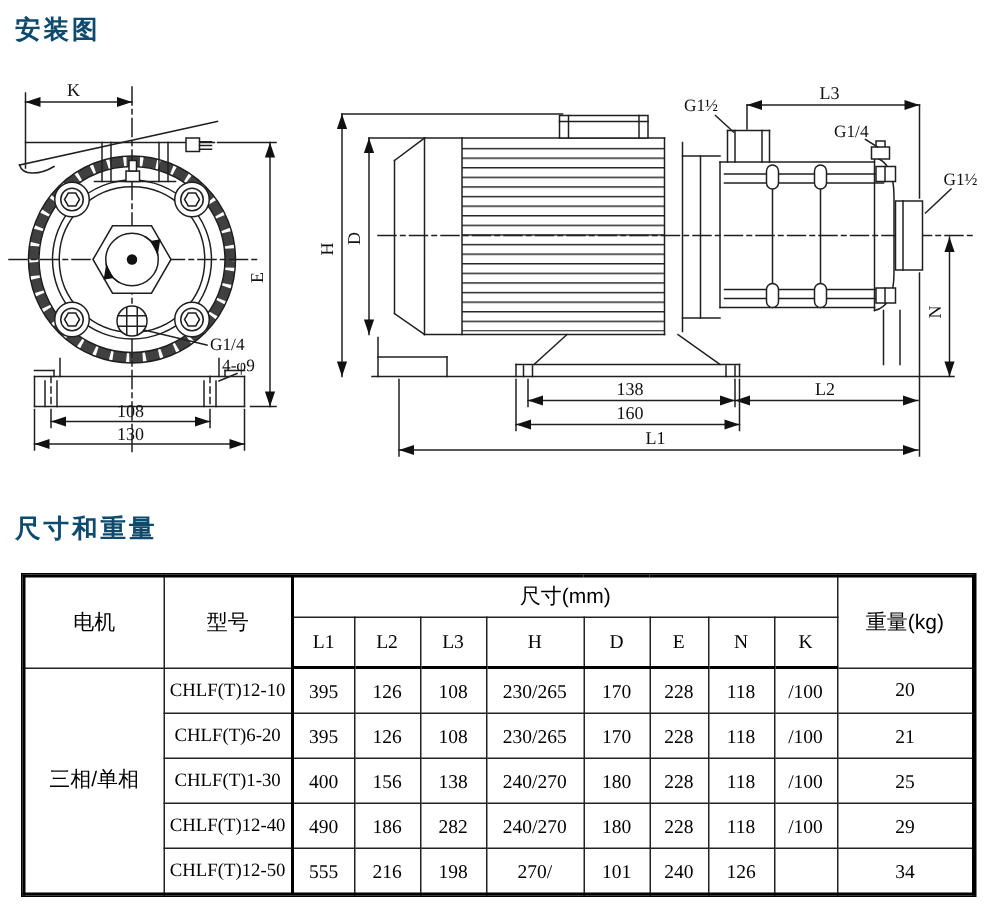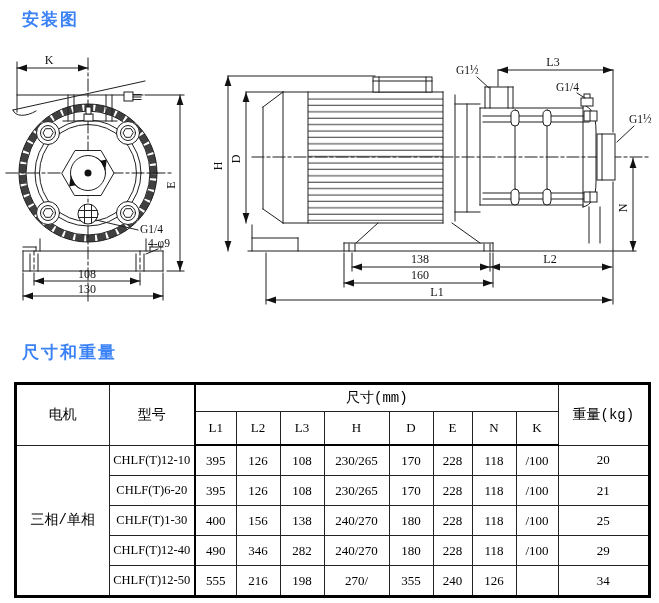--- a/index.html
+++ b/index.html
@@ -1,29 +1,29 @@
 <!DOCTYPE html>
 <html><head>
 <meta charset="utf-8">
 <style>
   html,body{margin:0;padding:0;background:#ffffff;}
   body{width:659px;height:603px;position:relative;font-family:"Liberation Serif",serif;color:#111;overflow:hidden;}
-  .cn-title{position:absolute;left:22px;font-family:Liberation Mono, monospace;font-weight:bold;font-size:17px;letter-spacing:2px;color:#3b82f6;}
+  .cn-title{position:absolute;left:10px;font-family:Liberation Mono, monospace;font-weight:bold;font-size:17px;letter-spacing:2px;color:#0c4a6e;}
   #t1{top:8px;}
   #t2{top:341px;}
   svg text{font-family:"Liberation Serif",serif;fill:#111;}
   .dlab{font-size:12px;text-anchor:middle;}
   .dlab-s{font-size:11.5px;text-anchor:start;}
   
   .dim-table{position:absolute;left:15px;top:383px;width:633px;border-collapse:collapse;table-layout:fixed;
              font-size:13px;color:#000;}
   .dim-table th,.dim-table td{border:1px solid #222;text-align:center;vertical-align:middle;padding:0;
              font-weight:normal;overflow:hidden;white-space:nowrap;}
   .dim-table{border:2px solid #000;outline:1px solid #000;}
-  .cnh{font-family:Liberation Mono, monospace;font-size:14px;}
+  .cnh{font-family:Liberation Sans, sans-serif;font-size:14px;}
   .row-h1 th{height:26px;}
   .row-h2 th{height:32px;border-bottom:2px solid #000;}
   .dim-table tbody td{height:29px;}
   .thick-left{border-left:2px solid #000 !important;}
   .model-cell{font-size:12.5px;}
 </style>
 </head>
 <body>
 
 <div class="cn-title" id="t1">安装图</div>
@@ -323,35 +323,35 @@
       <td>240/270</td>
       <td>180</td>
       <td>228</td>
       <td>118</td>
       <td>/100</td>
       <td>25</td>
     </tr>
     <tr>
       <td class="model-cell">CHLF(T)12-40</td>
       <td class="thick-left">490</td>
-      <td>346</td>
+      <td>186</td>
       <td>282</td>
       <td>240/270</td>
       <td>180</td>
       <td>228</td>
       <td>118</td>
       <td>/100</td>
       <td>29</td>
     </tr>
     <tr>
       <td class="model-cell">CHLF(T)12-50</td>
       <td class="thick-left">555</td>
       <td>216</td>
       <td>198</td>
       <td>270/</td>
-      <td>355</td>
+      <td>101</td>
       <td>240</td>
       <td>126</td>
       <td></td>
       <td>34</td>
     </tr>
   </tbody>
 </table>
 
 </body></html>

